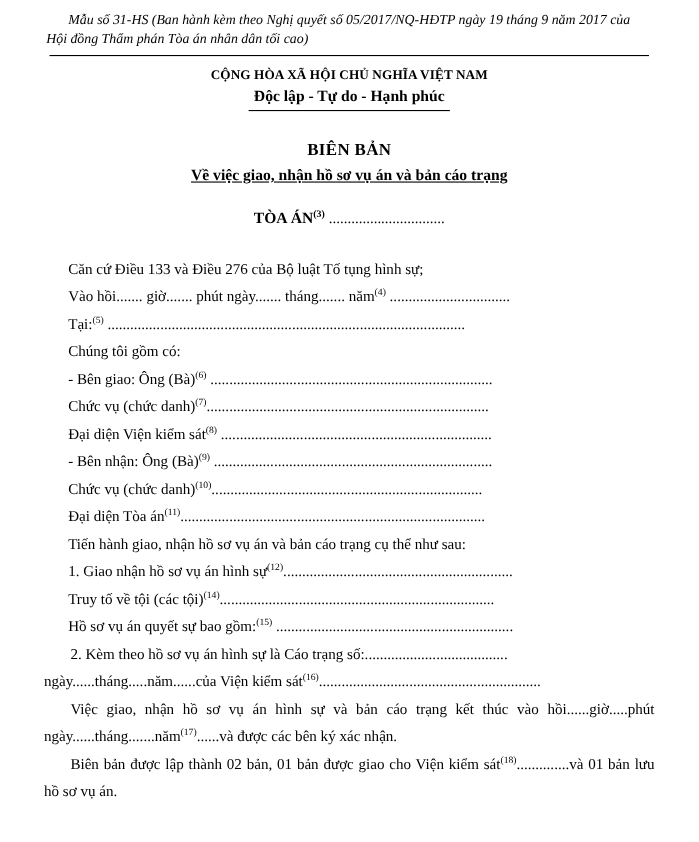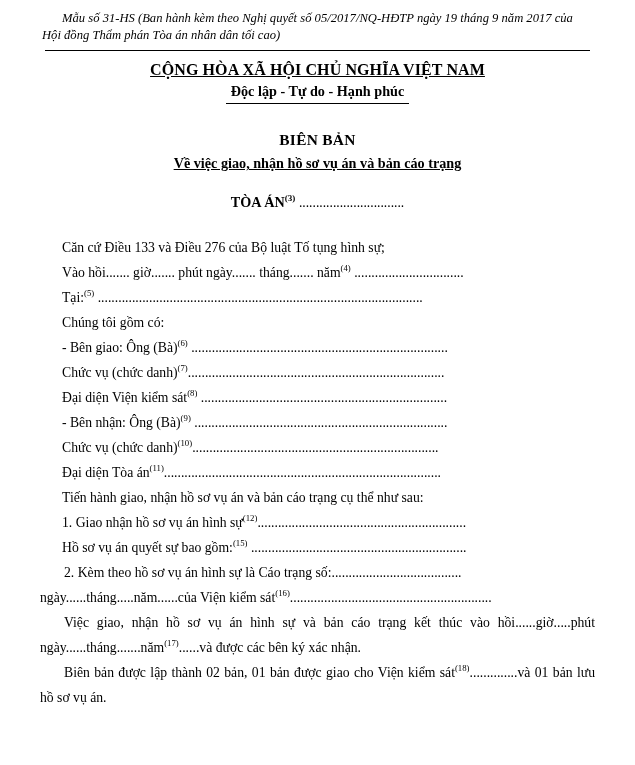--- a/index.html
+++ b/index.html
@@ -70,25 +70,24 @@
     margin: 3px auto 0 auto;
     border-top: 1.3px solid #000;
     height: 0;
   }
   .so-line {
     font-size: 13.6px;
     margin-top: 7px;
     white-space: nowrap;
   }
   .nation1 {
-    font-size: 16px;
+    font-size: 12px;
     font-weight: bold;
     letter-spacing: 0.1px;
     white-space: nowrap;
-    text-decoration: underline;
   }
   .nation2 {
     font-size: 14.2px;
     font-weight: bold;
     margin-top: 4px;
     white-space: nowrap;
   }
   .nation-rule {
     width: 183px;
     margin: 3px auto 0 auto;
@@ -195,20 +194,21 @@
 
     <p class="ind nowrapline"><span>Chức vụ (chức danh)</span><sup>(10)</sup><span>........................................................................</span></p>
 
     <p class="ind nowrapline"><span>Đại diện Tòa án</span><sup>(11)</sup><span>.................................................................................</span></p>
 
     <p class="ind">Tiến hành giao, nhận hồ sơ vụ án và bản cáo trạng cụ thể như sau:</p>
 
     <p class="ind nowrapline"><span>1. Giao nhận hồ sơ vụ án hình sự</span><sup>(12)</sup><span>.............................................................</span></p>
 
 
+    <p class="ind nowrapline"><span>Truy tố về tội (các tội)</span><sup>(14)</sup><span>.........................................................................</span></p>
 
     <p class="ind nowrapline"><span>Hồ sơ vụ án quyết sự bao gồm:</span><sup>(15)</sup> <span>...............................................................</span></p>
 
     <p class="just"><span>2. Kèm theo hồ sơ vụ án hình sự là Cáo trạng số:</span><span>......................................</span></p>
 
     <p class="just-noind nowrapline"><span>ngày......tháng.....năm......của Viện kiểm sát</span><sup>(16)</sup><span>...........................................................</span></p>
 
     <p class="just"><span>Việc giao, nhận hồ sơ vụ án hình sự và bản cáo trạng kết thúc vào hồi......giờ.....phút ngày......tháng.......năm</span><sup>(17)</sup><span>......và được các bên ký xác nhận.</span></p>
 
     <p class="just"><span>Biên bản được lập thành 02 bản, 01 bản được giao cho Viện kiểm sát</span><sup>(18)</sup><span>..............và 01 bản lưu hồ sơ vụ án.</span></p>

